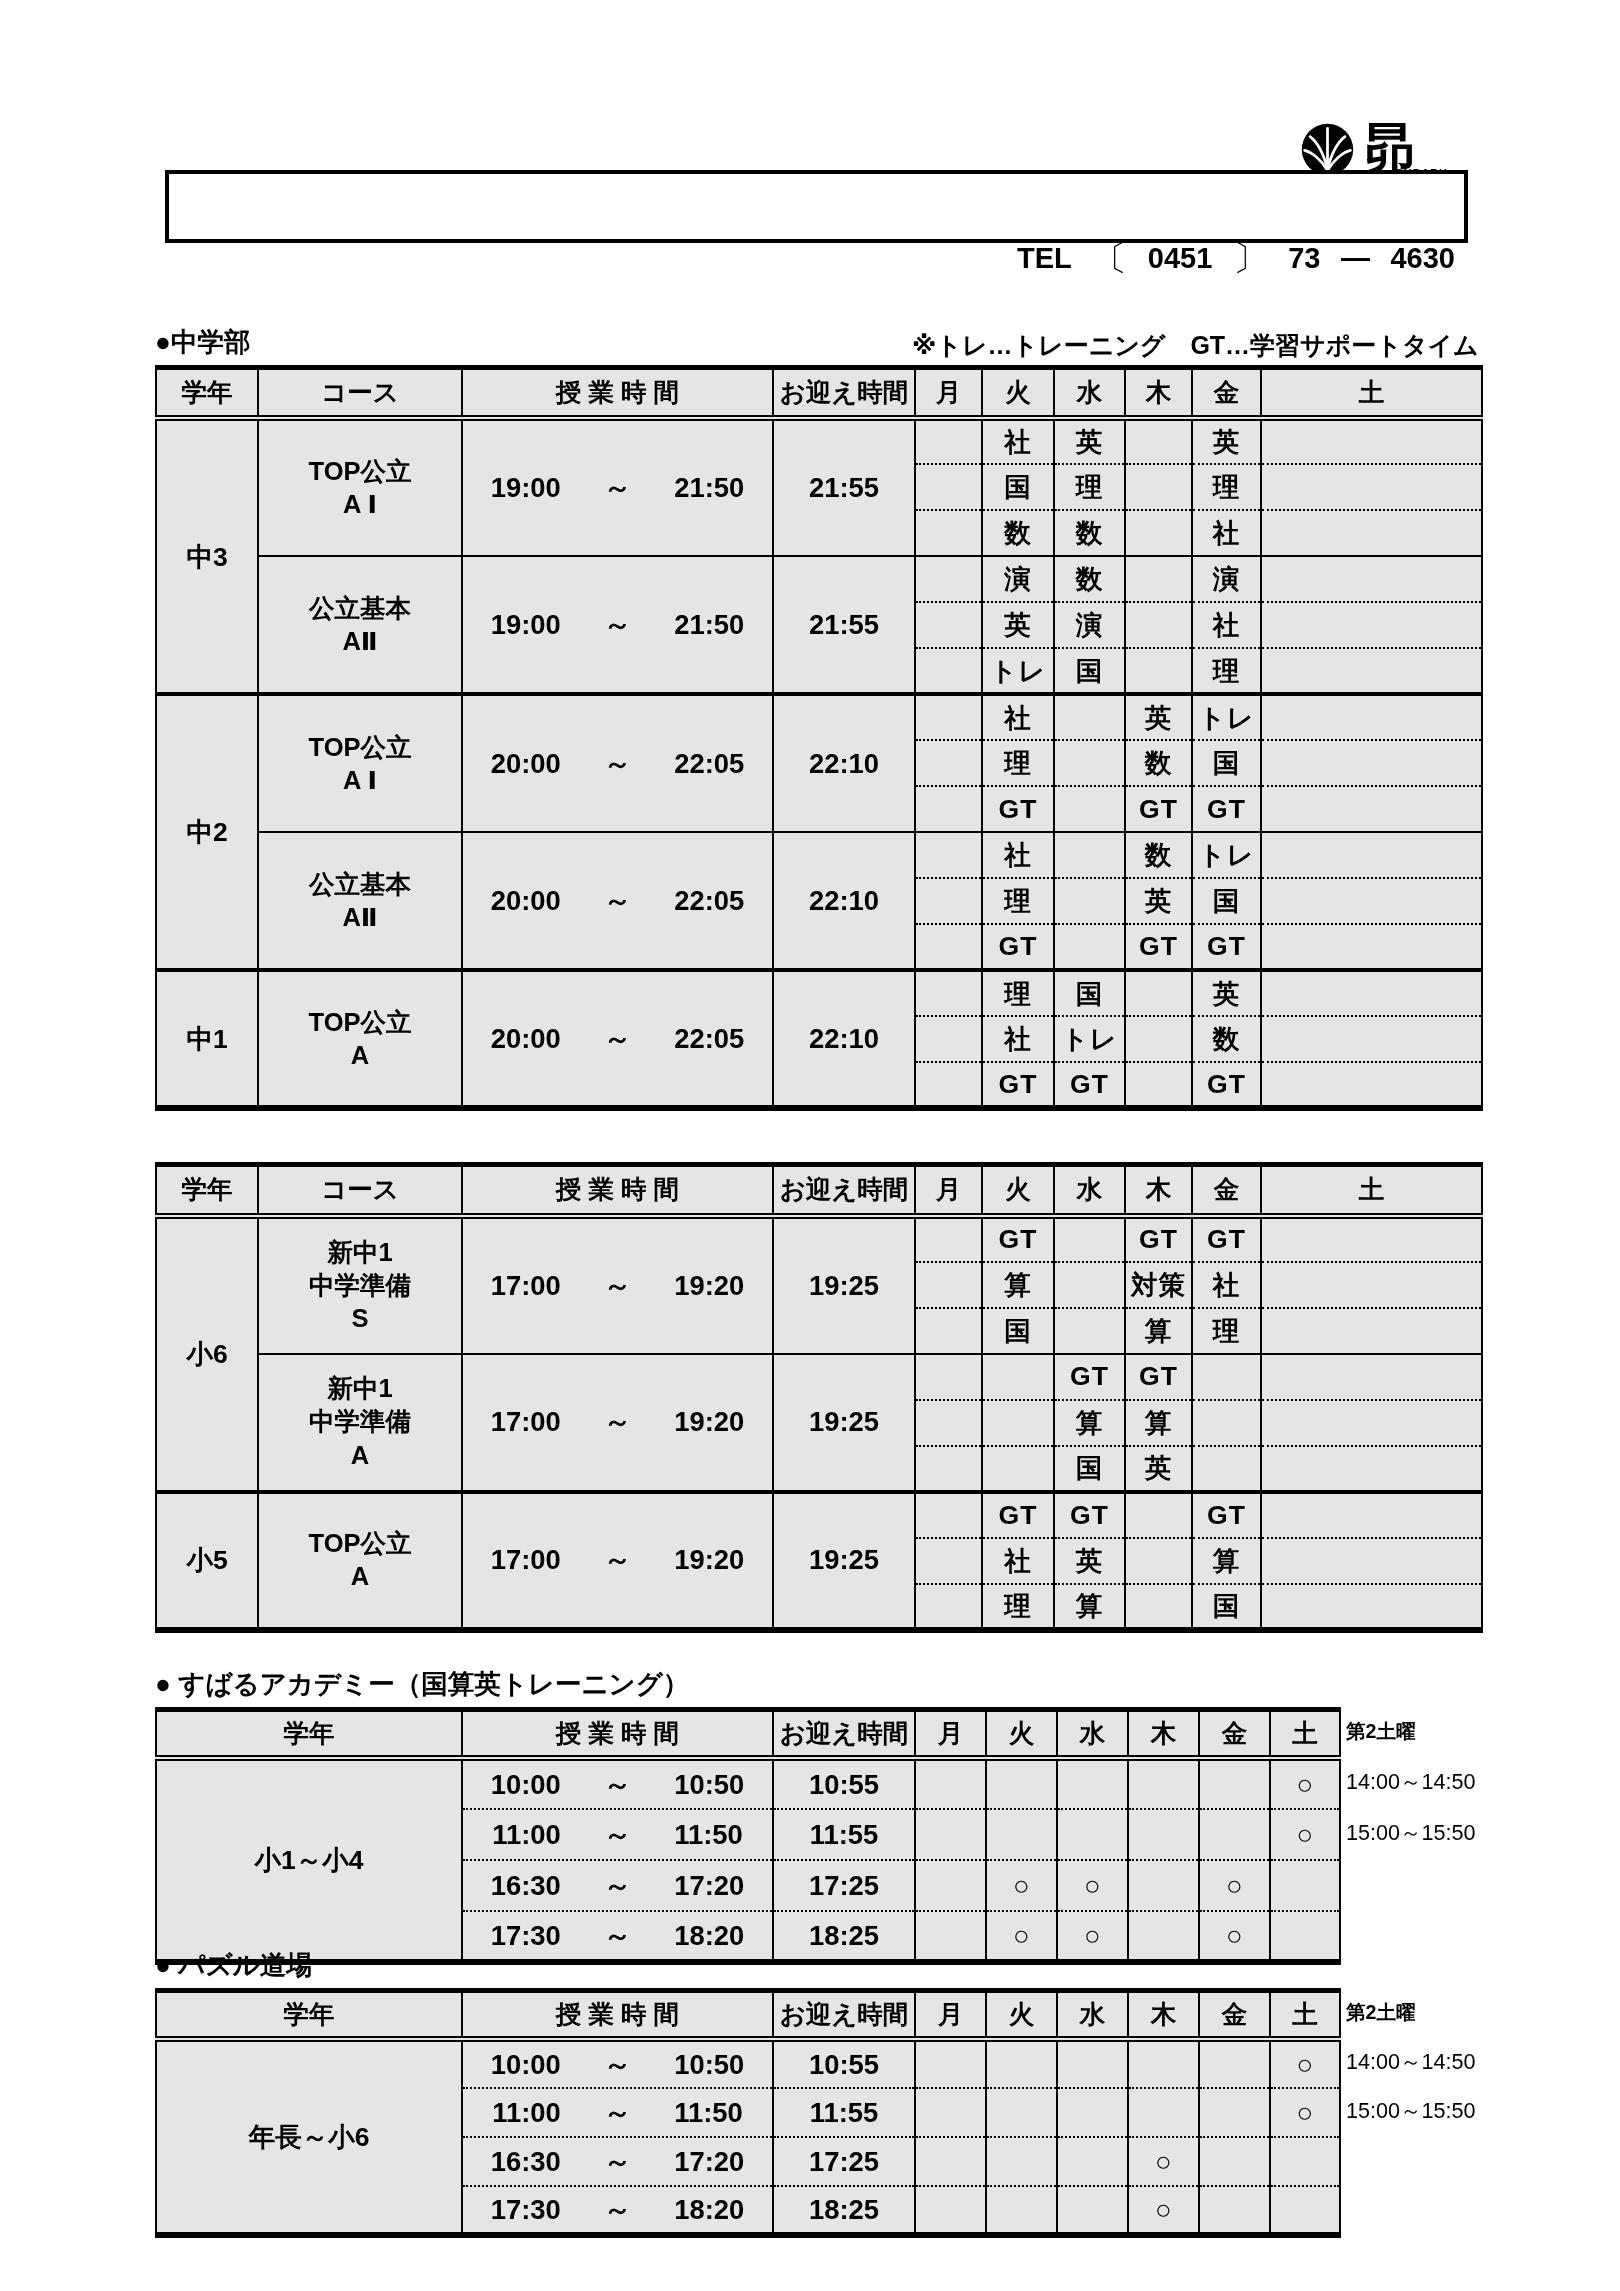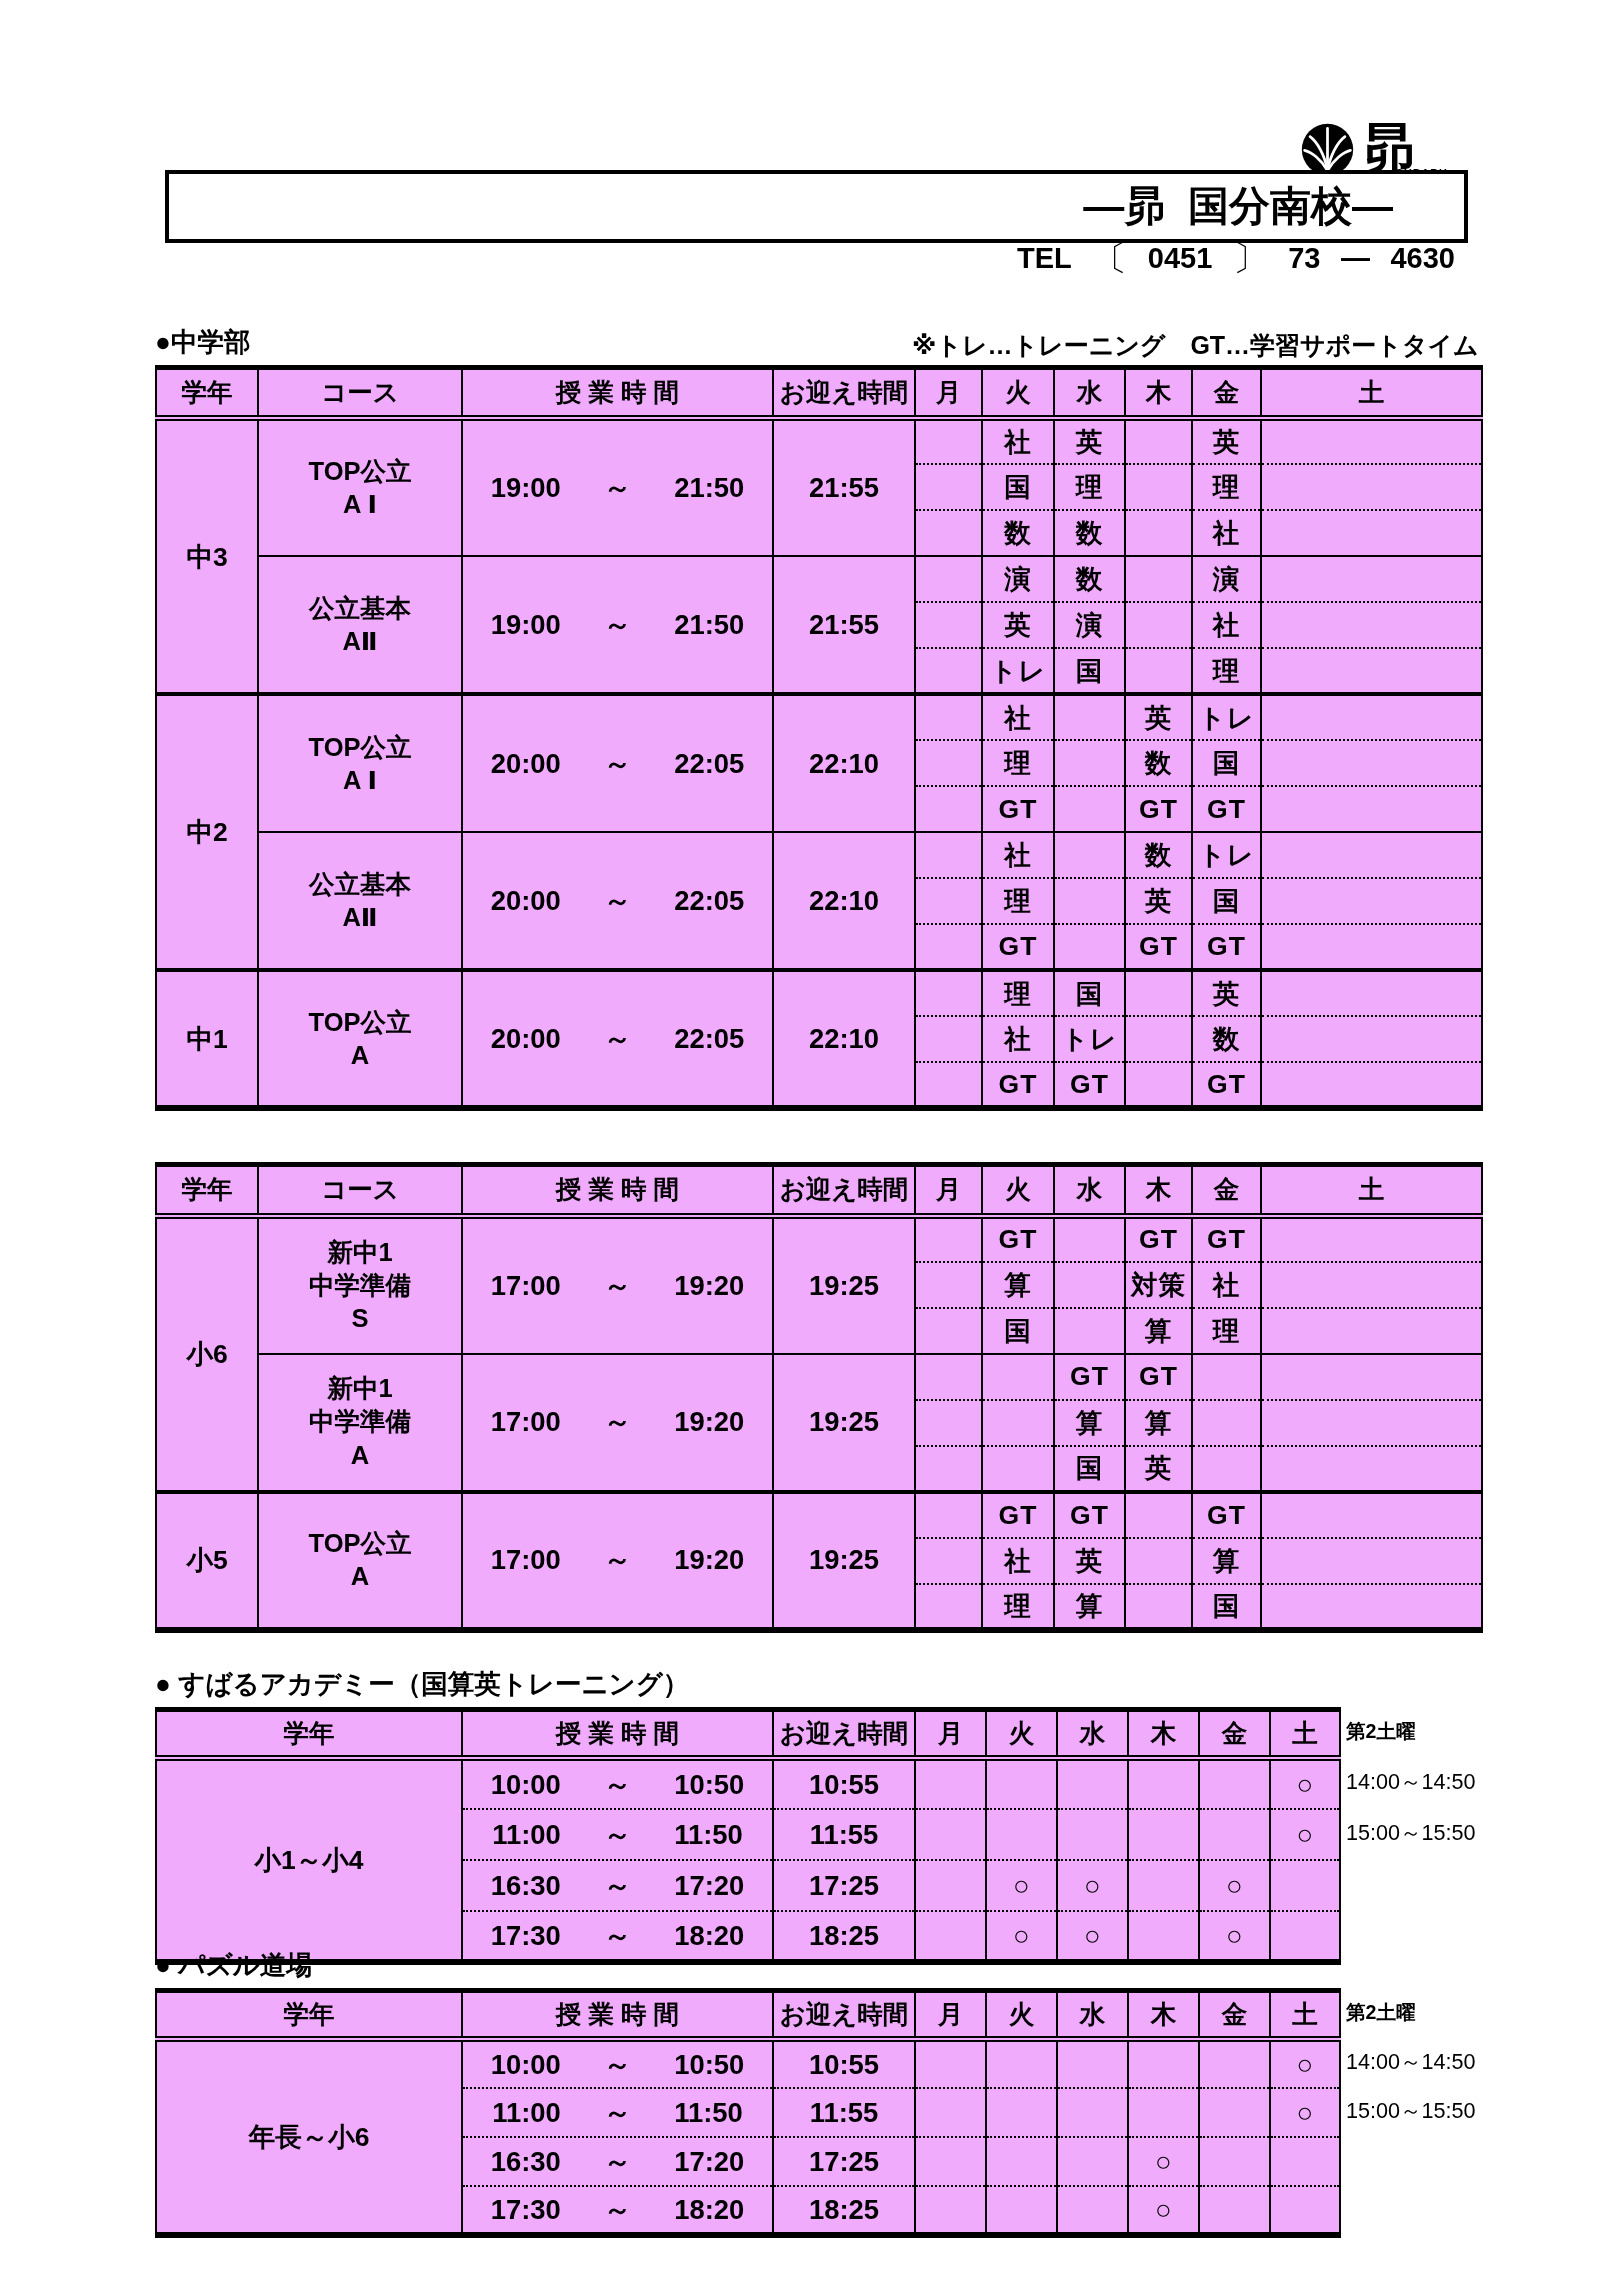--- a/index.html
+++ b/index.html
@@ -28,21 +28,21 @@
   .sec { position:absolute; left:155px; }
   #sec-jhs    { top:324px; }
   #sec-elem   { top:1162px; }
   #sec-subaru { top:1666px; }
   #sec-puzzle { top:1947px; }
   .sec-head { position:relative; width:1323px; height:35px; margin-bottom:5.9px; }
   .sec-label { font-size:26.5px; font-weight:bold; white-space:pre; }
   .sec-note  { position:absolute; left:757px; top:4.9px; font-size:25px; font-weight:bold; white-space:pre; }
 
   
-  table.sched { border-collapse:collapse; table-layout:fixed; background:#f0abfc;
+  table.sched { border-collapse:collapse; table-layout:fixed; background:#e5e5e5;
                 border:2.9px solid #000; border-top-width:5.9px; border-bottom-width:6.9px; }
   .sched th, .sched td { border-left:2px solid #000; border-right:2px solid #000;
                          text-align:center; vertical-align:middle; padding:0; overflow:hidden; }
   .sched thead th { border-bottom:6.9px double #000; font-size:25.5px; font-weight:bold; white-space:pre; }
   .dept thead th   { height:51px; }
   .simple thead th { height:49px; }
 
   .dept  td.day    { height:46px; font-size:26.5px; font-weight:bold; letter-spacing:1px; }
   #sec-subaru td.day { height:51px; }
   #sec-puzzle td.day { height:49px; }
@@ -82,21 +82,20 @@
         <path d="M30 53 C37 41 47 33 55 31"></path>
       </g>
     </svg>
     <span class="logo-right">
       <span class="logo-kanji">昴</span>
       <span class="logo-roman">SUBARU</span>
     </span>
   </div>
 
   <div class="title-box">
-    <span class="title-right">—昴  国分南校—</span>
   </div>
 
   <div class="tel-line">
     <span>TEL</span>
     <span class="bracket">〔</span>
     <span>0451</span>
     <span class="bracket">〕</span>
     <span>73</span>
     <span>—</span>
     <span>4630</span>

